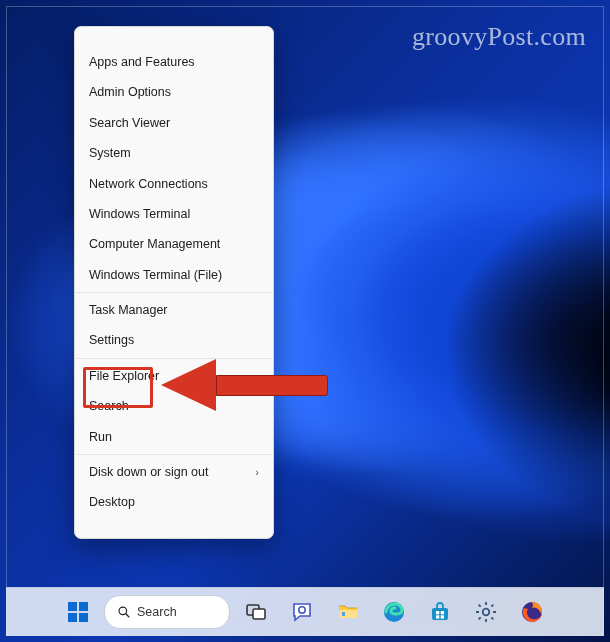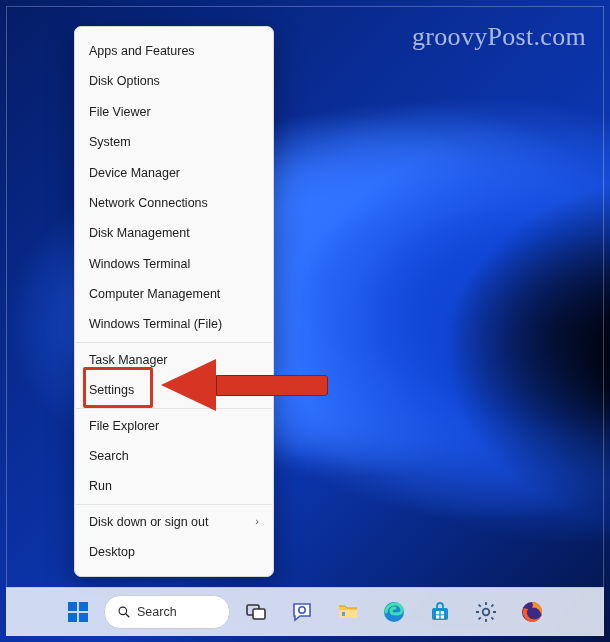--- a/index.html
+++ b/index.html
@@ -12,21 +12,21 @@
       radial-gradient(ellipse 760px 560px at 80% 48%, #0b38c8 0%, #2a6bff 18%, transparent 38%),
       radial-gradient(ellipse 700px 520px at 66% 45%, #0f3dc0 0%, #3a7dff 16%, transparent 36%),
       radial-gradient(ellipse 640px 480px at 54% 46%, #0730a6 0%, #2d6cff 18%, transparent 38%),
       radial-gradient(ellipse 600px 440px at 44% 48%, #0a2d96 0%, #225ce8 16%, transparent 36%),
       radial-gradient(ellipse 560px 420px at 34% 50%, #072880 0%, #1a4fd6 16%, transparent 36%),
       linear-gradient(135deg,#051d66 0%,#0a2f9c 40%,#0c36b0 60%,#031448 100%);
   }
   .border{position:absolute;inset:6px;border:1px solid rgba(255,255,255,.25);pointer-events:none;}
   .watermark{position:absolute;top:22px;right:24px;color:rgba(255,255,255,.65);font-family:Georgia,"Times New Roman",serif;font-size:26px;letter-spacing:.3px;}
   
-  .ctx{position:absolute;left:74px;top:26px;width:198px;background:#f9f9f9;border:1px solid #d8d8d8;border-radius:7px;box-shadow:0 10px 28px rgba(0,0,0,.35);padding:9px 0;font-size:12.5px;color:#202020;}
+  .ctx{position:absolute;left:74px;top:26px;width:198px;background:#f9f9f9;border:1px solid #d8d8d8;border-radius:7px;box-shadow:0 10px 28px rgba(0,0,0,.35);padding:20px 0;font-size:12.5px;color:#202020;}
   .mi{padding:8px 14px 8px 14px;display:flex;align-items:center;justify-content:space-between;cursor:default;line-height:1.15;position:relative;}
   .mi[data-sub="1"] .chev{color:#555;font-size:11px;}
   .sep{height:1px;background:#e3e3e3;margin:2px 1px;}
   .hl{position:absolute;border:3px solid #d63524;border-radius:2px;pointer-events:none;}
   
   .arrow{position:absolute;pointer-events:none;}
   .arrow .shaft{position:absolute;height:19px;background:#d63524;border:1px solid #8e1c10;top:0;left:55px;width:110px;border-radius:0 3px 3px 0;}
   .arrow .head{position:absolute;width:0;height:0;border-top:26px solid transparent;border-bottom:26px solid transparent;border-right:55px solid #d63524;top:-16px;left:0;}
   .arrow .head:before{content:"";position:absolute;width:0;height:0;border-top:27px solid transparent;border-bottom:27px solid transparent;border-right:57px solid #8e1c10;top:-27px;left:-1px;z-index:-1;}
   
@@ -41,36 +41,30 @@
 
 <div class="wall"></div>
 <div class="border"></div>
 <div class="watermark">groovyPost.com</div>
 
 <div class="ctx" id="ctx">
     <div class="mi">
       <span>Apps and Features</span>
     </div>
     <div class="mi">
-      <span>Disk Options</span>
+      <span>Admin Options</span>
     </div>
     <div class="mi">
-      <span>File Viewer</span>
+      <span>Search Viewer</span>
     </div>
     <div class="mi">
       <span>System</span>
     </div>
     <div class="mi">
-      <span>Device Manager</span>
-    </div>
-    <div class="mi">
       <span>Network Connections</span>
-    </div>
-    <div class="mi">
-      <span>Disk Management</span>
     </div>
     <div class="mi">
       <span>Windows Terminal</span>
     </div>
     <div class="mi">
       <span>Computer Management</span>
     </div>
     <div class="mi">
       <span>Windows Terminal (File)</span>
     </div>

